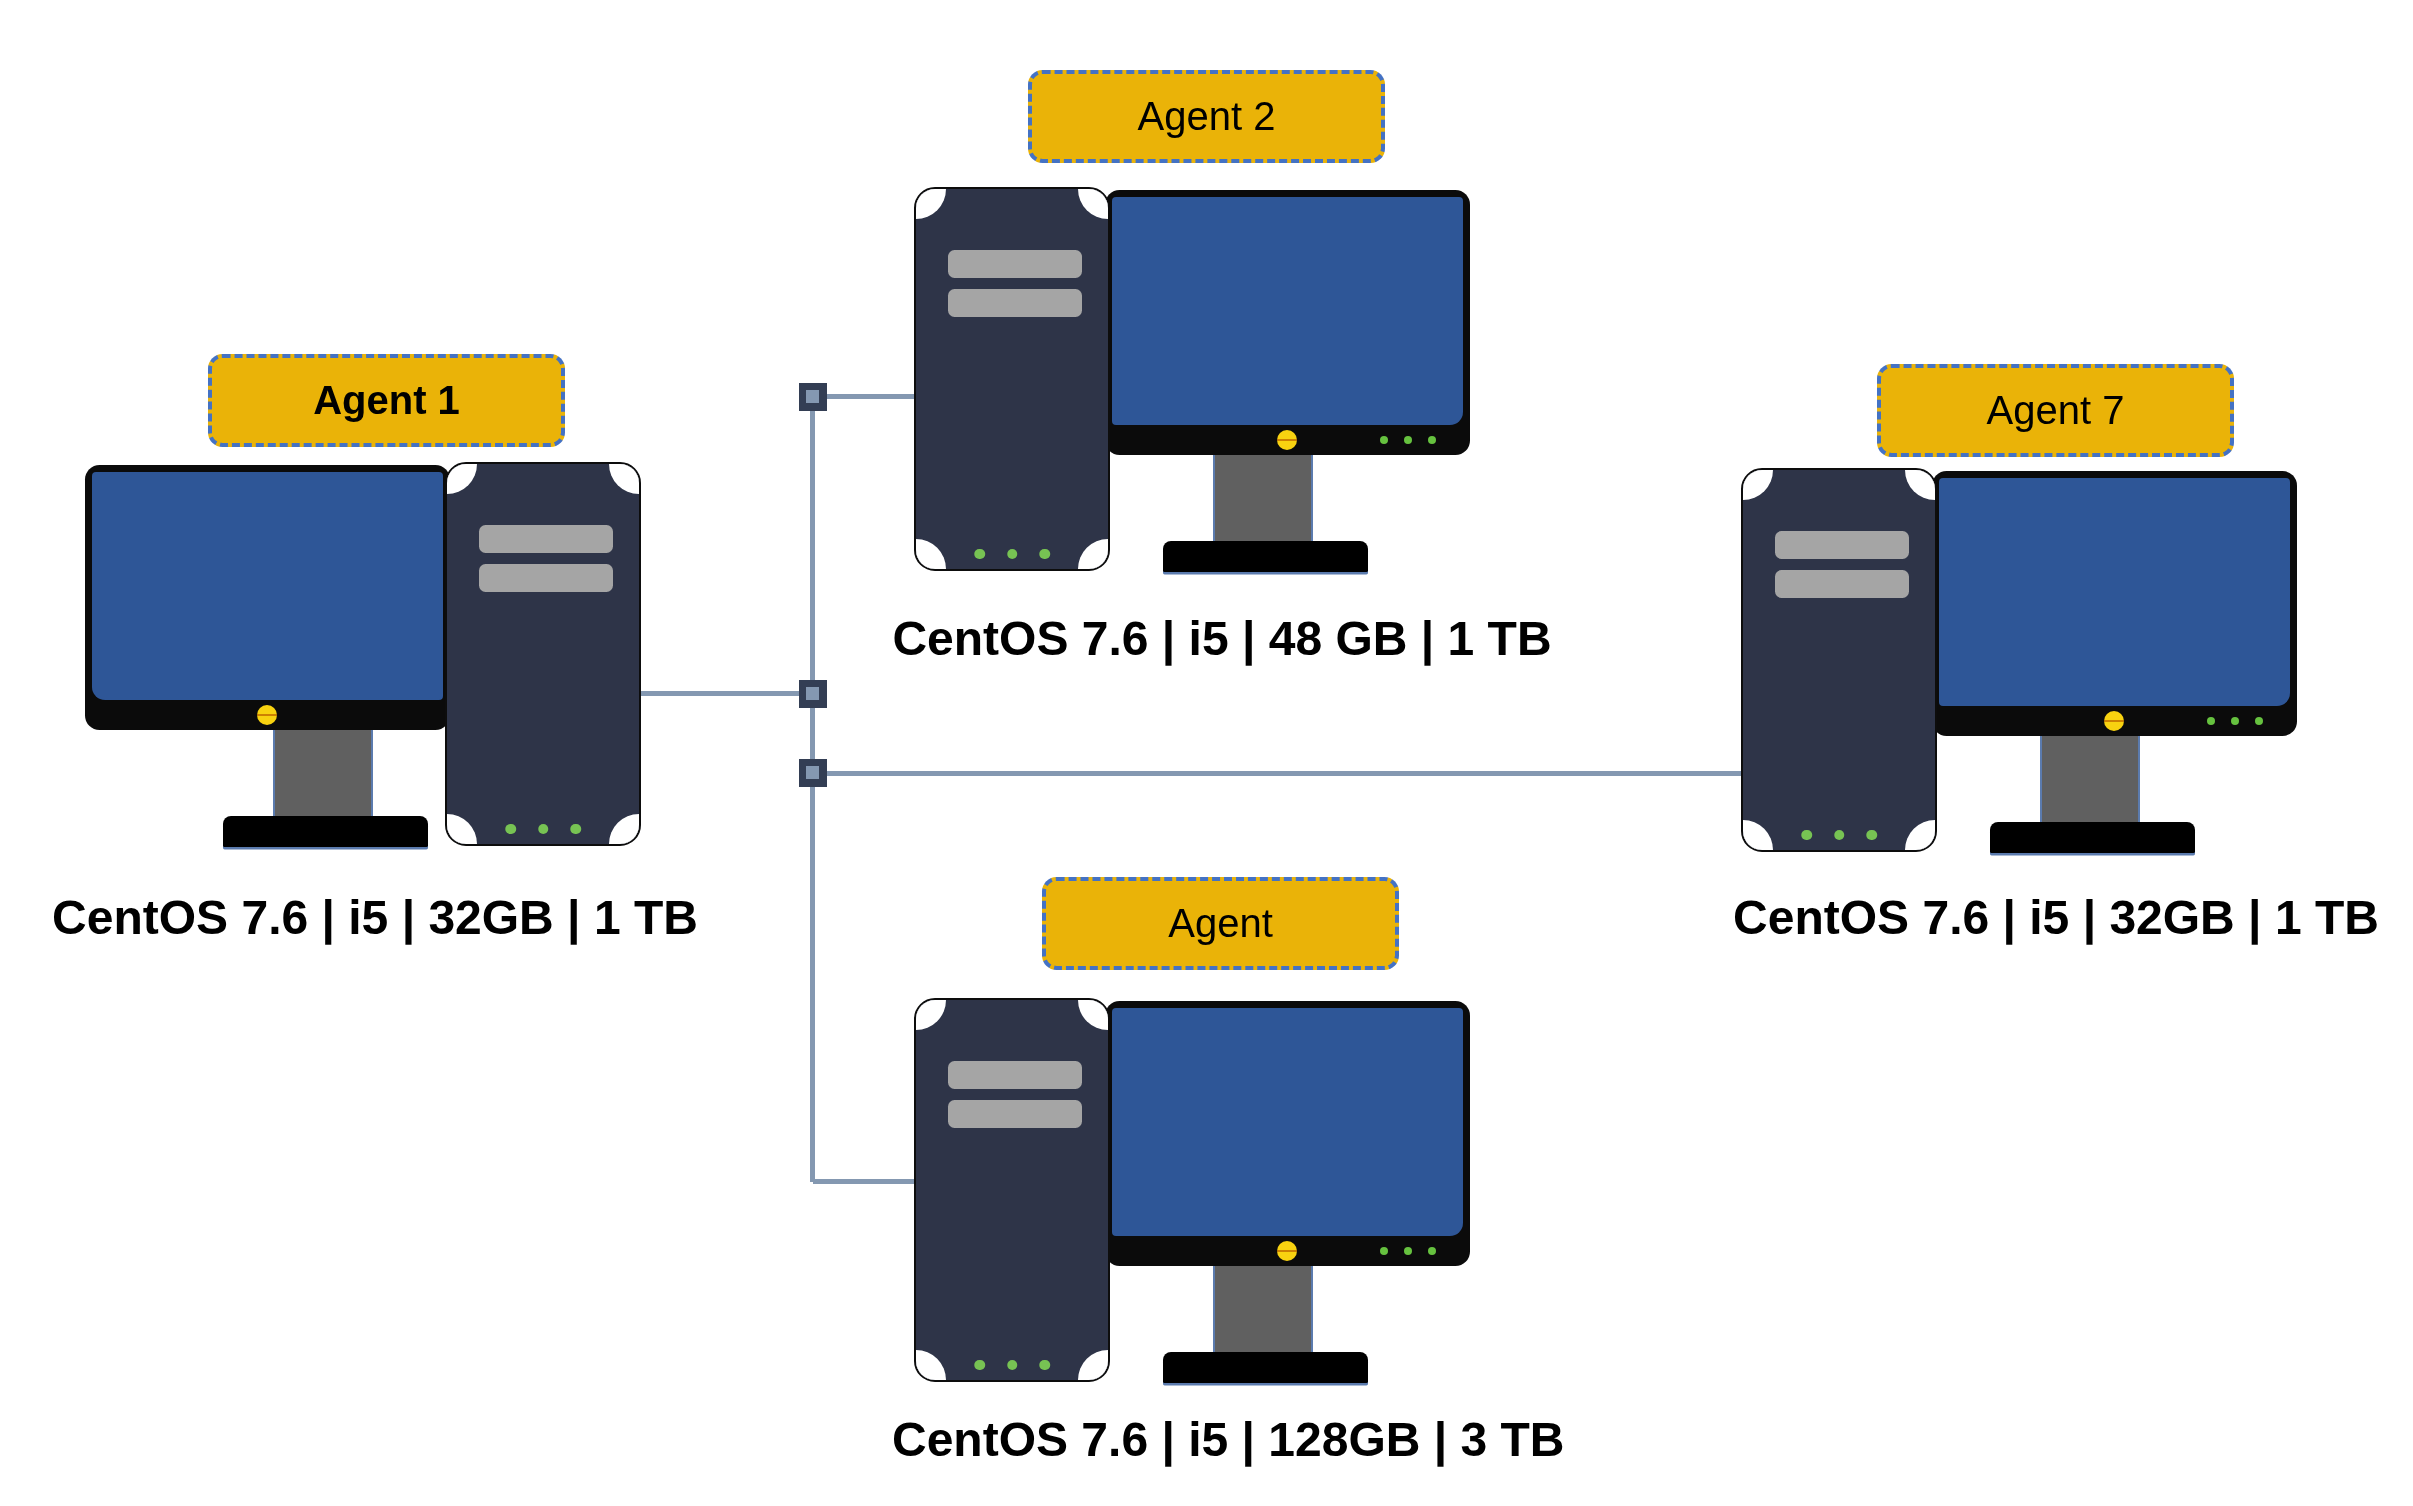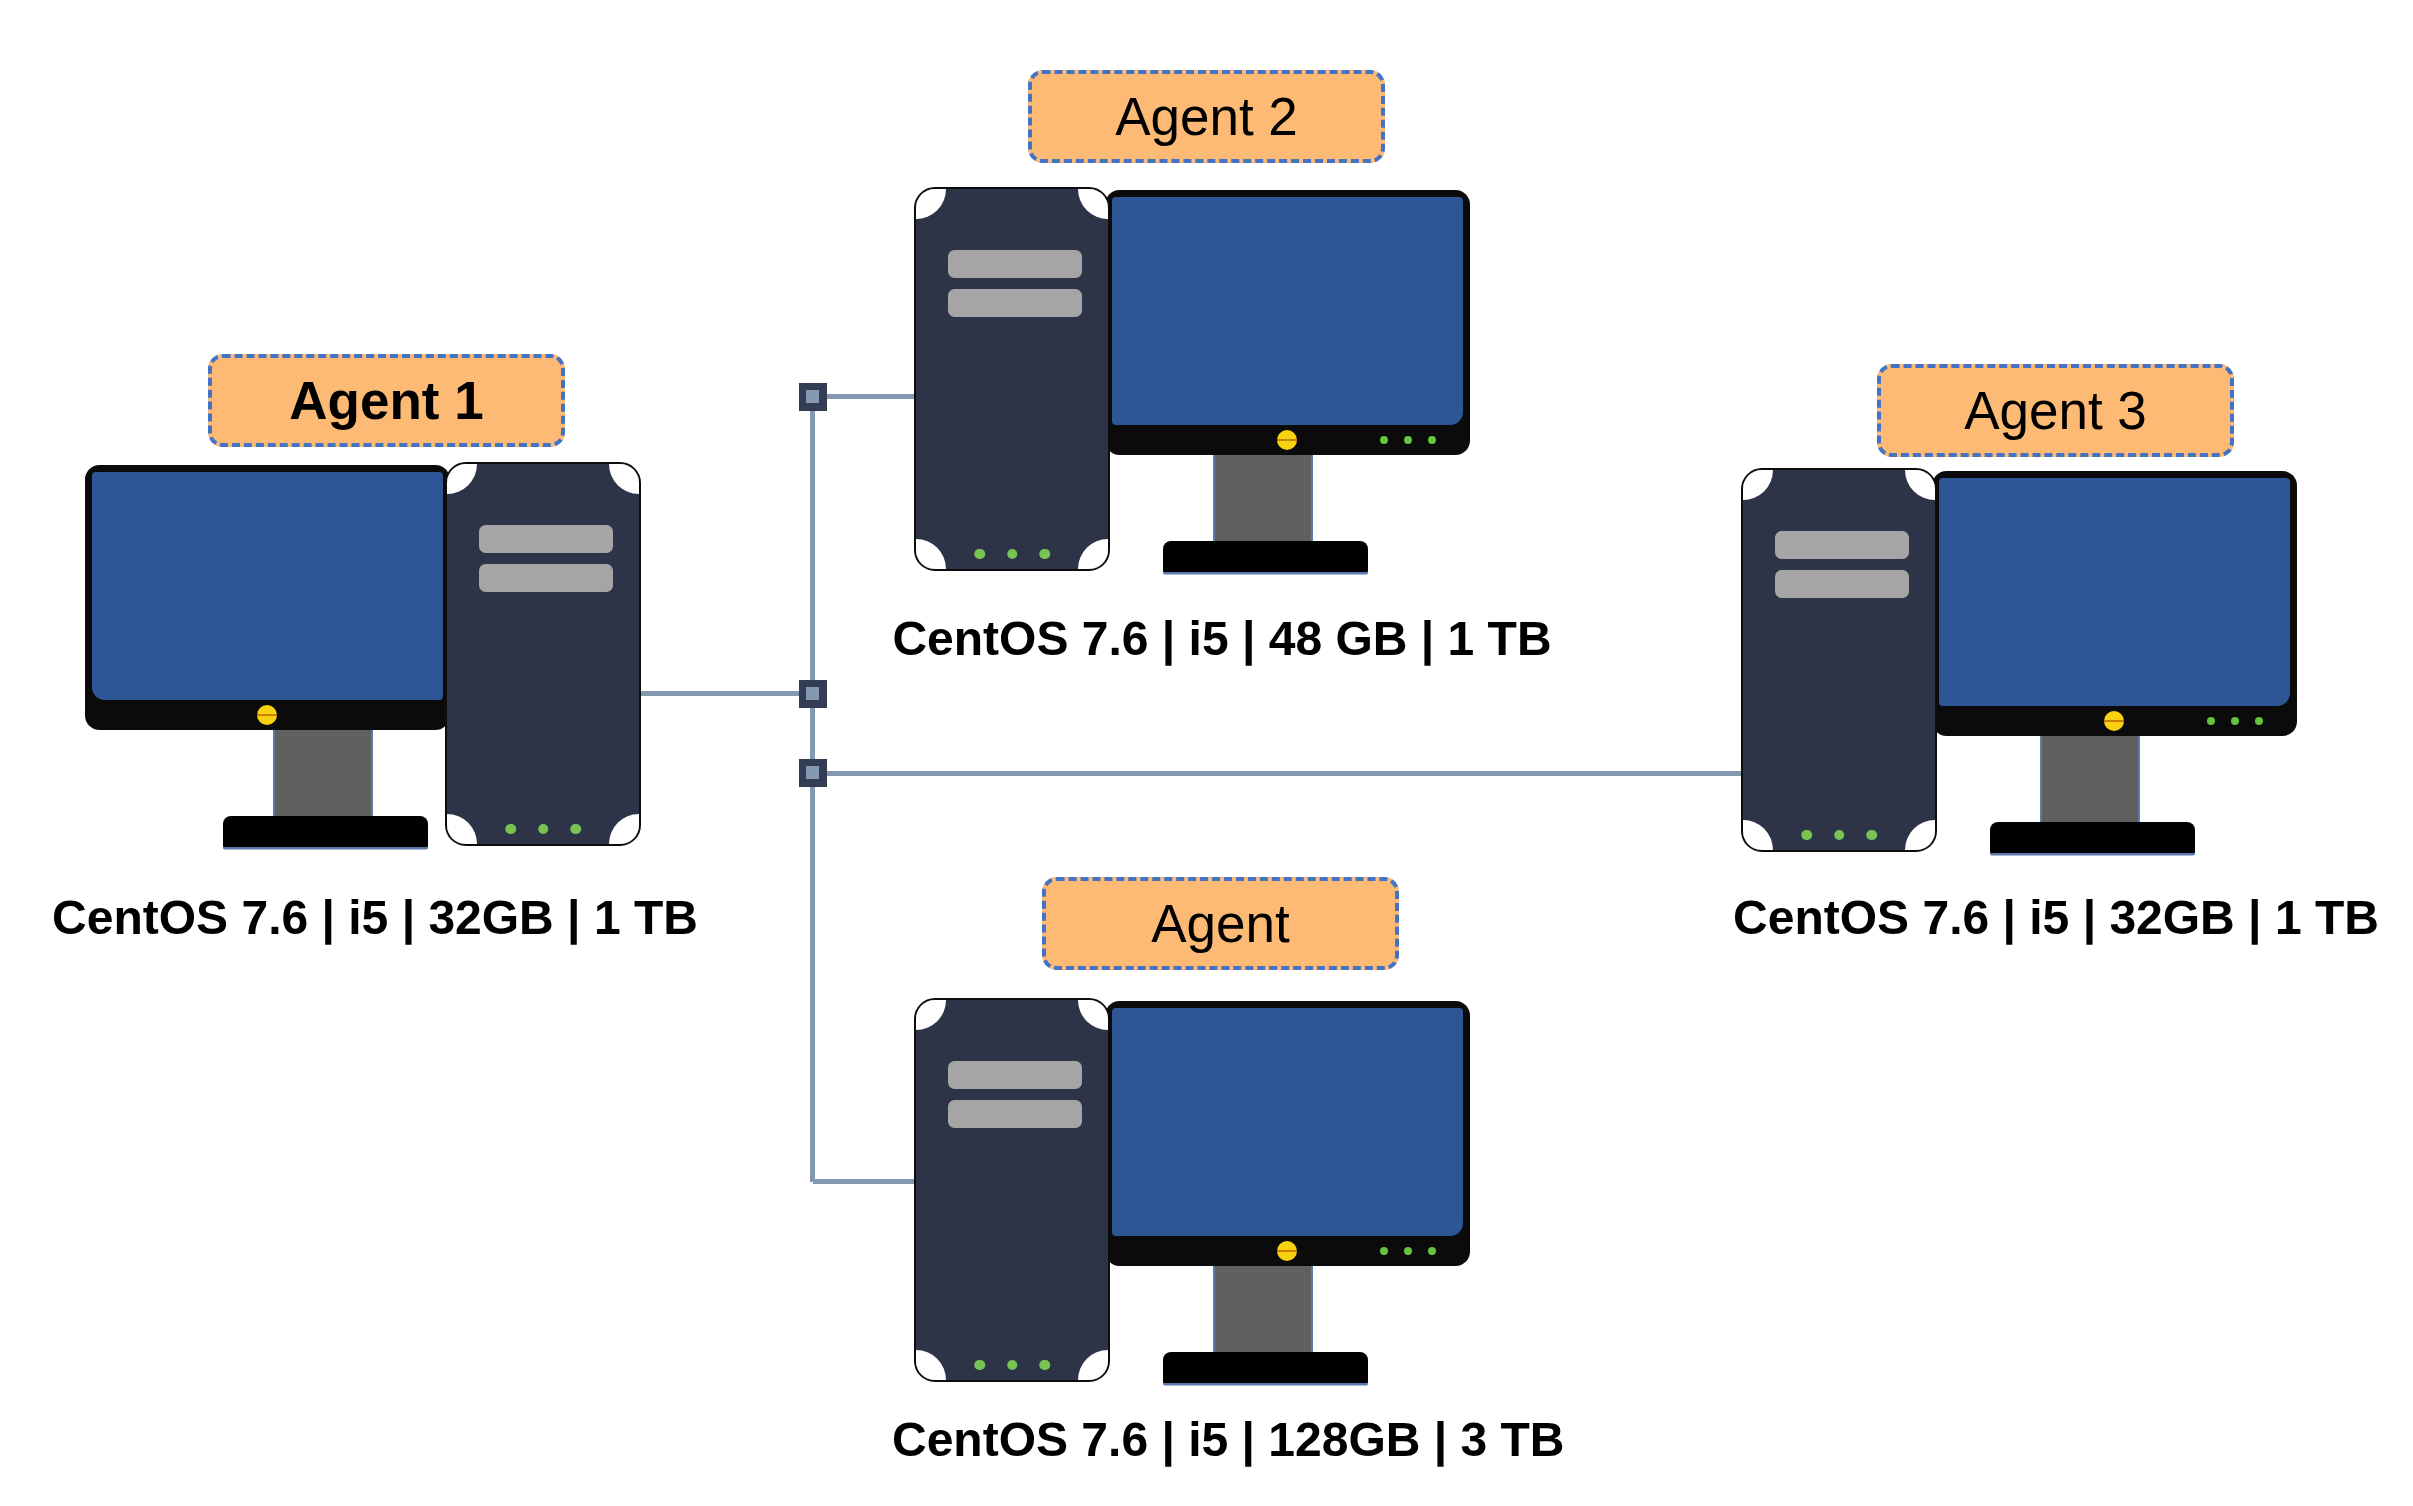--- a/index.html
+++ b/index.html
@@ -24,23 +24,23 @@
   #conn-bot { left:799px; top:759px; }
 
   
   .node { position:absolute; width:662px; z-index:2; }
   .n-a1 { left:44px;   top:354px;  }
   .n-a2 { left:891px; top:70px;   }
   .n-a3 { left:1725px; top:364px;  }
   .n-m  { left:892px; top:877px; }
 
   .label-box { position:absolute; width:357px; height:93px; box-sizing:border-box;
-               border:4.9px dashed var(--accent,#4472C4); border-radius:14.6px; background:#fdba74;
+               border:4.9px dashed var(--accent,#4472C4); border-radius:14.6px; background:#eab308;
                display:flex; align-items:center; justify-content:center;
-               font-size:53px; color:var(--text,#000); white-space:nowrap; }
+               font-size:40px; color:var(--text,#000); white-space:nowrap; }
   .n-a1 .label-box { left:164px; top:0;font-weight:bold; }
   .n-a2 .label-box { left:137px; top:0; }
   .n-a3 .label-box { left:152px; top:0; }
   .n-m  .label-box { left:150px; top:0; }
 
   .specs { position:absolute; left:0; width:662px; text-align:center; font-size:48px;
            color:var(--text,#000); white-space:nowrap;font-weight:bold; }
   .n-a1 .specs { top:536px; }
   .n-a2 .specs { top:541px; }
   .n-a3 .specs { top:526px; }
@@ -173,21 +173,21 @@
             <i></i>
             <i></i>
           </div>
       </div>
     </div>
     <div class="specs">CentOS 7.6 | i5 | 48 GB | 1 TB</div>
   </section>
 
   <section class="node n-a3">
     <div class="label-box">
-      <span>Agent 3</span>
+      <span>Agent 7</span>
     </div>
     <div class="computer tower-left">
       <div class="monitor">
         <div class="screen"></div>
         <div class="power"></div>
         <div class="bdots">
             <i></i>
             <i></i>
             <i></i>
           </div>

